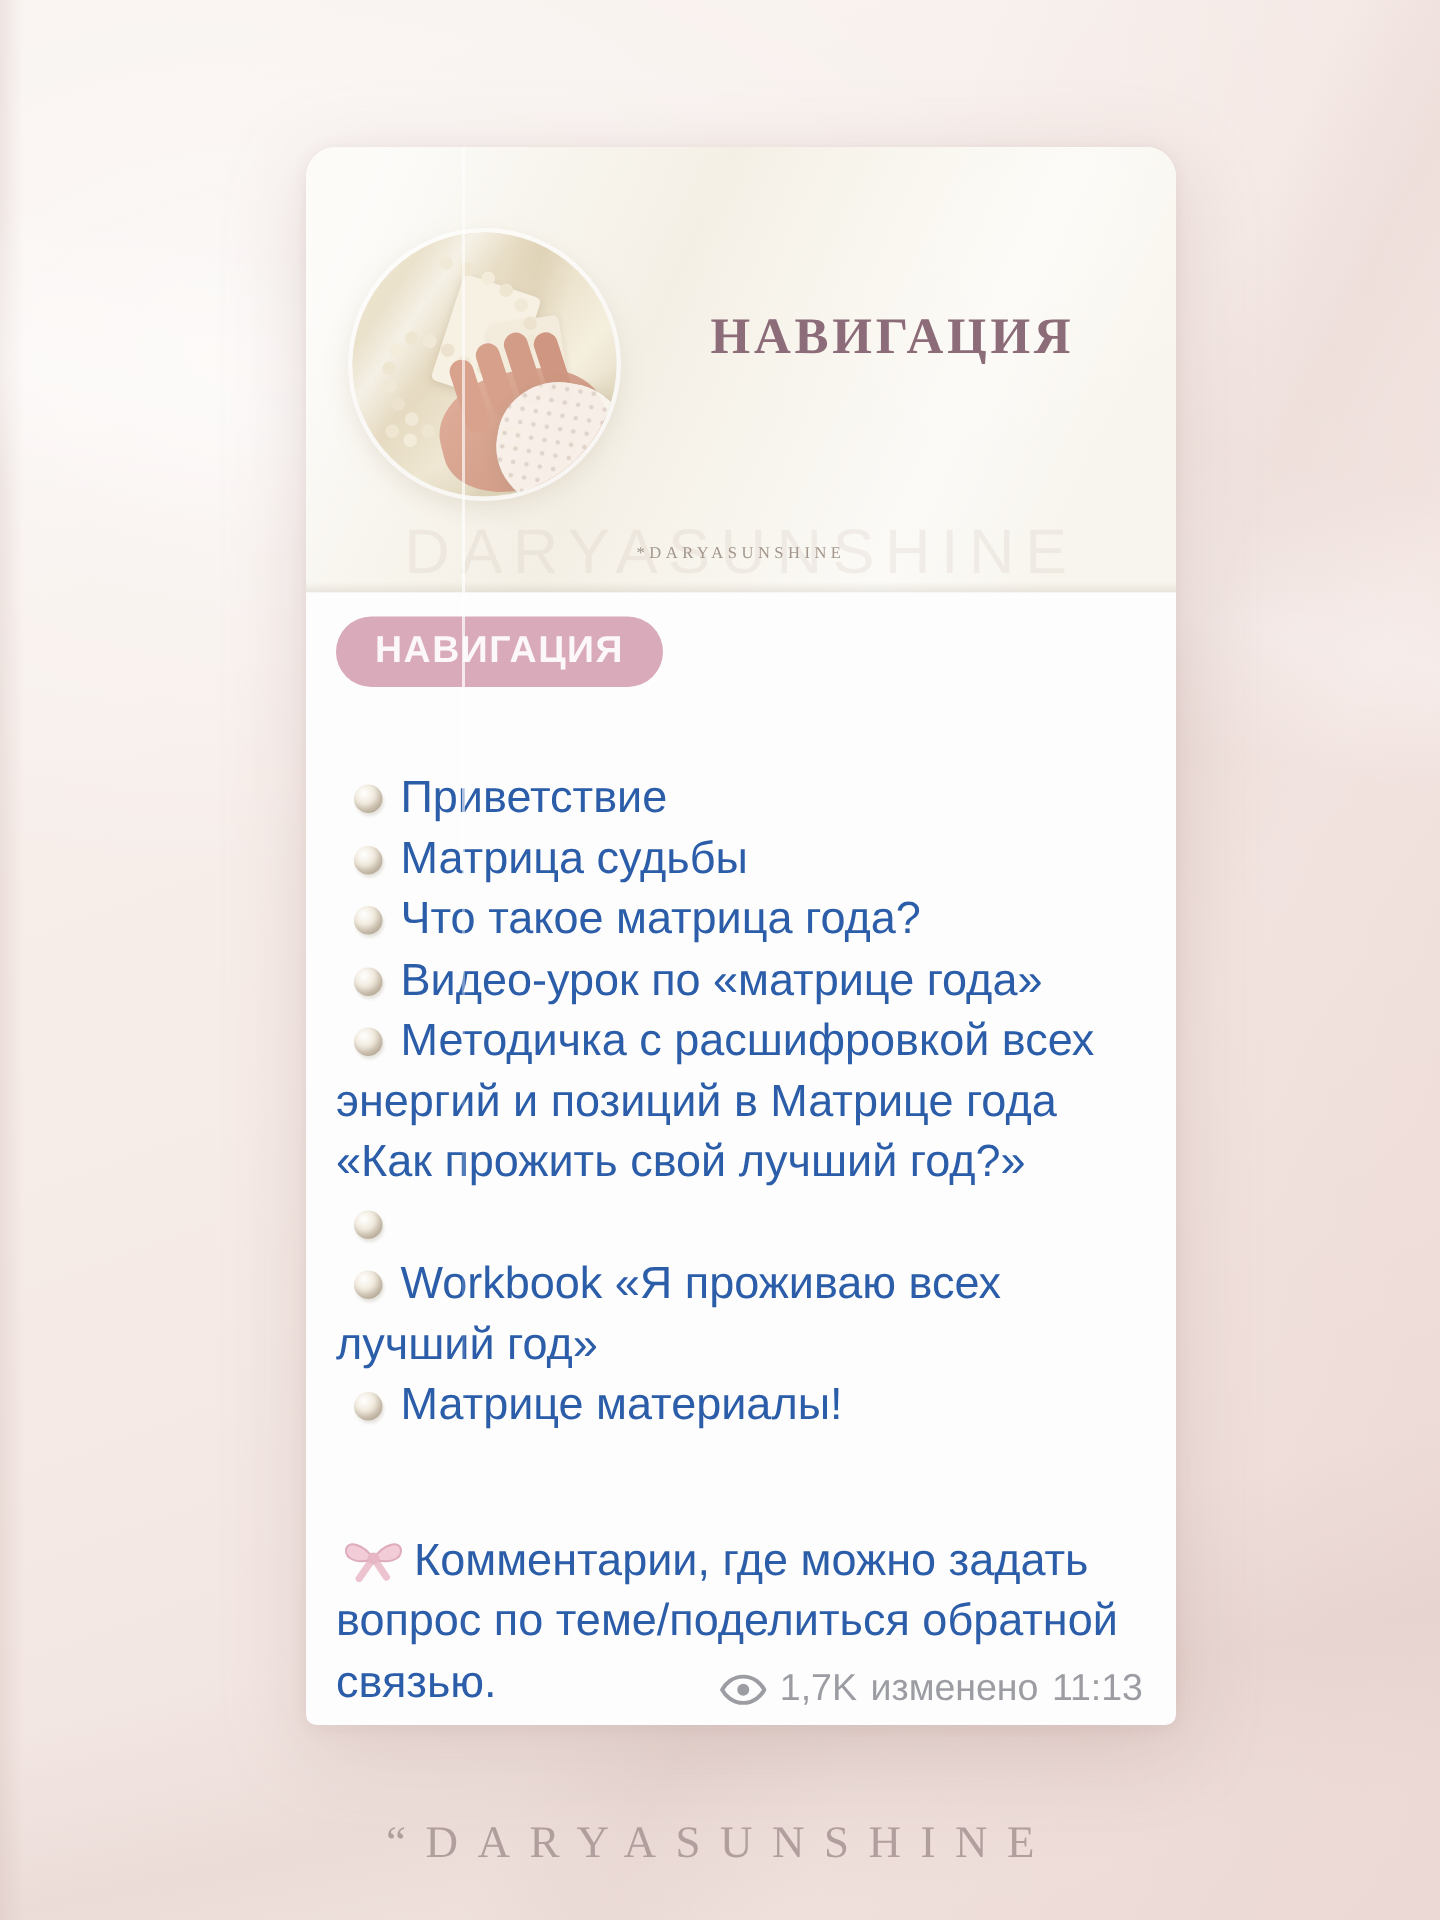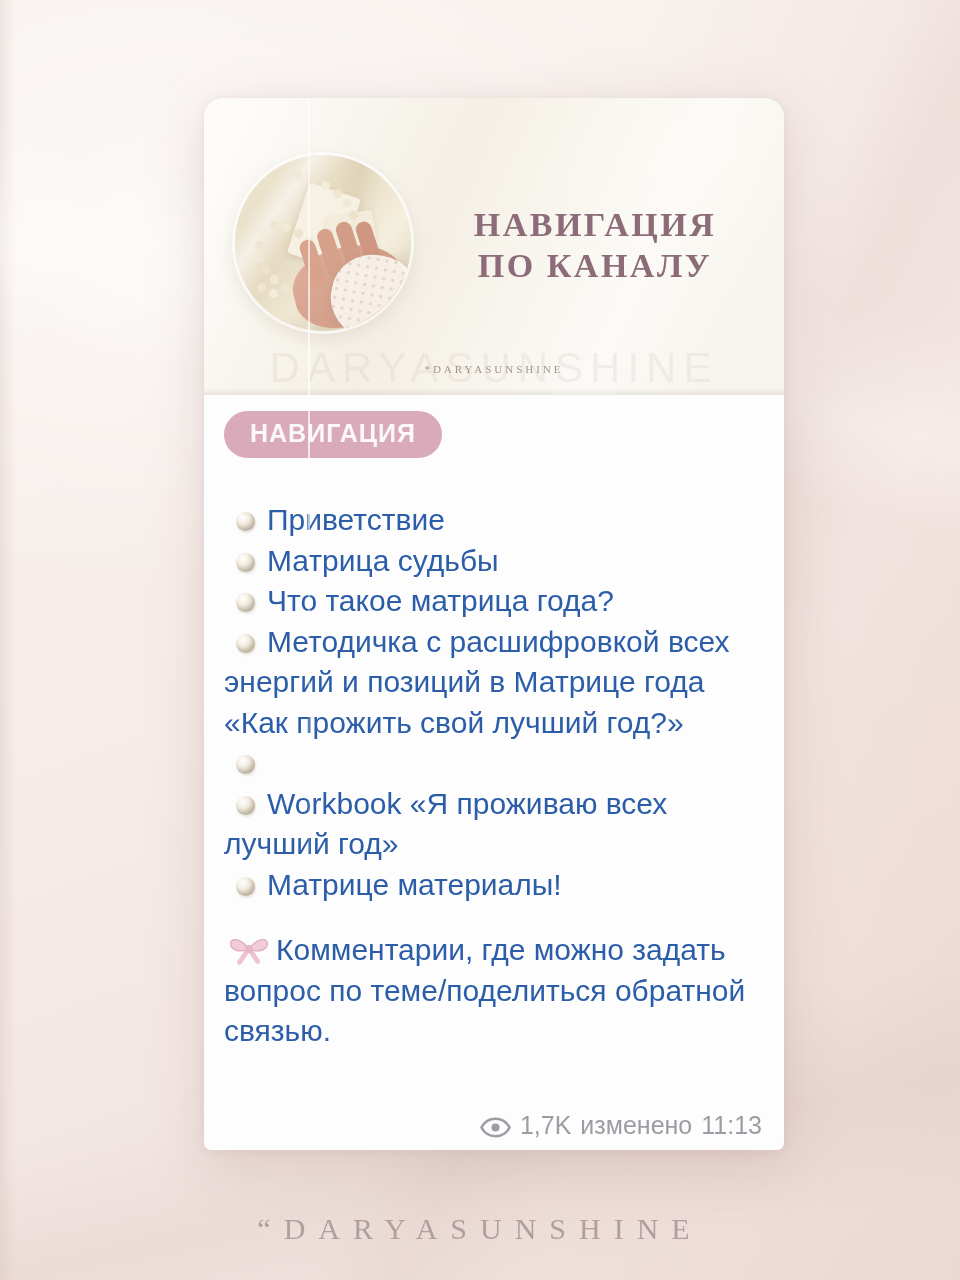--- a/index.html
+++ b/index.html
@@ -106,31 +106,31 @@
     background-size:9px 9px;transform:rotate(10deg);
     box-shadow:0 2px 8px rgba(170,150,125,0.3);}
 
   
   .body-area{position:absolute;left:0;right:0;top:297px;bottom:0;padding:16px 20px 0;}
   .badge{
     display:inline-block;background:#d9aab9;color:#fcf8fa;
     font-weight:bold;font-size:25px;letter-spacing:1px;
     padding:8px 26px 10px;border-radius:28px;
   }
-  .nav{margin-top:42px;}
+  .nav{margin-top:54px;}
   .nav p, .note{
     margin:0;font-size:30px;line-height:40.5px;color:#2b5da9;text-indent:12px;
   }
   .pearl{
     display:inline-block;width:19px;height:19px;border-radius:50%;
     background:radial-gradient(circle at 35% 30%, #ffffff 0%, #f2ecdf 38%, #d6cbbb 72%, #b3a795 100%);
     box-shadow:inset -2px -3px 4px rgba(140,125,105,0.35), 1px 2px 2px rgba(150,140,120,0.22);
     margin-right:12px;vertical-align:-1px;
   }
-  .note{margin-top:25px;text-indent:2px;}
+  .note{margin-top:63px;text-indent:2px;}
   .bow{display:inline-block;width:42px;height:32px;vertical-align:-5px;margin-right:8px;}
   .meta{
     position:absolute;right:22px;bottom:10px;
     display:flex;align-items:center;gap:9px;
     color:#9b9da3;font-size:25px;white-space:nowrap;
   }
   .eye{display:inline-block;width:31px;height:21px;}
 
   
   .bottom-wm{
@@ -153,34 +153,34 @@
       <div class="paper-a"></div>
       <div class="paper-b"></div>
       <div class="pearls"></div>
       <div class="hand"></div>
       <div class="fingers"></div>
       <div class="ring"></div>
       <div class="lace"></div>
     </div>
     <div class="header-title">
       <div>НАВИГАЦИЯ</div>
-      <div>ПО КАНАЛУ</div>
     </div>
     <div class="small-wm">*DARYASUNSHINE</div>
   </div>
 
   <div class="crease"></div>
 
   <div class="body-area">
     <span class="badge">НАВИГАЦИЯ</span>
 
     <div class="nav">
       <p><span class="pearl"></span><span>Приветствие</span></p>
       <p><span class="pearl"></span><span>Матрица судьбы</span></p>
       <p><span class="pearl"></span><span>Что такое матрица года?</span></p>
+      <p><span class="pearl"></span><span>Видео-урок по «матрице года»</span></p>
       <p><span class="pearl"></span><span>Методичка с расшифровкой всех энергий и позиций в Матрице года «Как прожить свой лучший год?»</span></p>
       <p><span class="pearl"></span></p>
       <p><span class="pearl"></span><span>Workbook «Я проживаю всех лучший год»</span></p>
       <p><span class="pearl"></span><span>Матрице материалы!</span></p>
     </div>
 
     <p class="note"><span class="bow"><svg viewBox="0 0 44 32" width="42" height="32">
             <path d="M21 17 L12 30 M23 17 L31 29" stroke="#ecc3cf" stroke-width="5" stroke-linecap="round" fill="none"></path>
             <path d="M22 16 C14 5, 3.5 3.5, 2.8 10 C2.2 16.5, 12 20.5, 22 16 Z" fill="#f2cdd8" stroke="#deacbc" stroke-width="1.4"></path>
             <path d="M22 16 C30 5, 40.5 3.5, 41.2 10 C41.8 16.5, 32 20.5, 22 16 Z" fill="#f2cdd8" stroke="#deacbc" stroke-width="1.4"></path>

